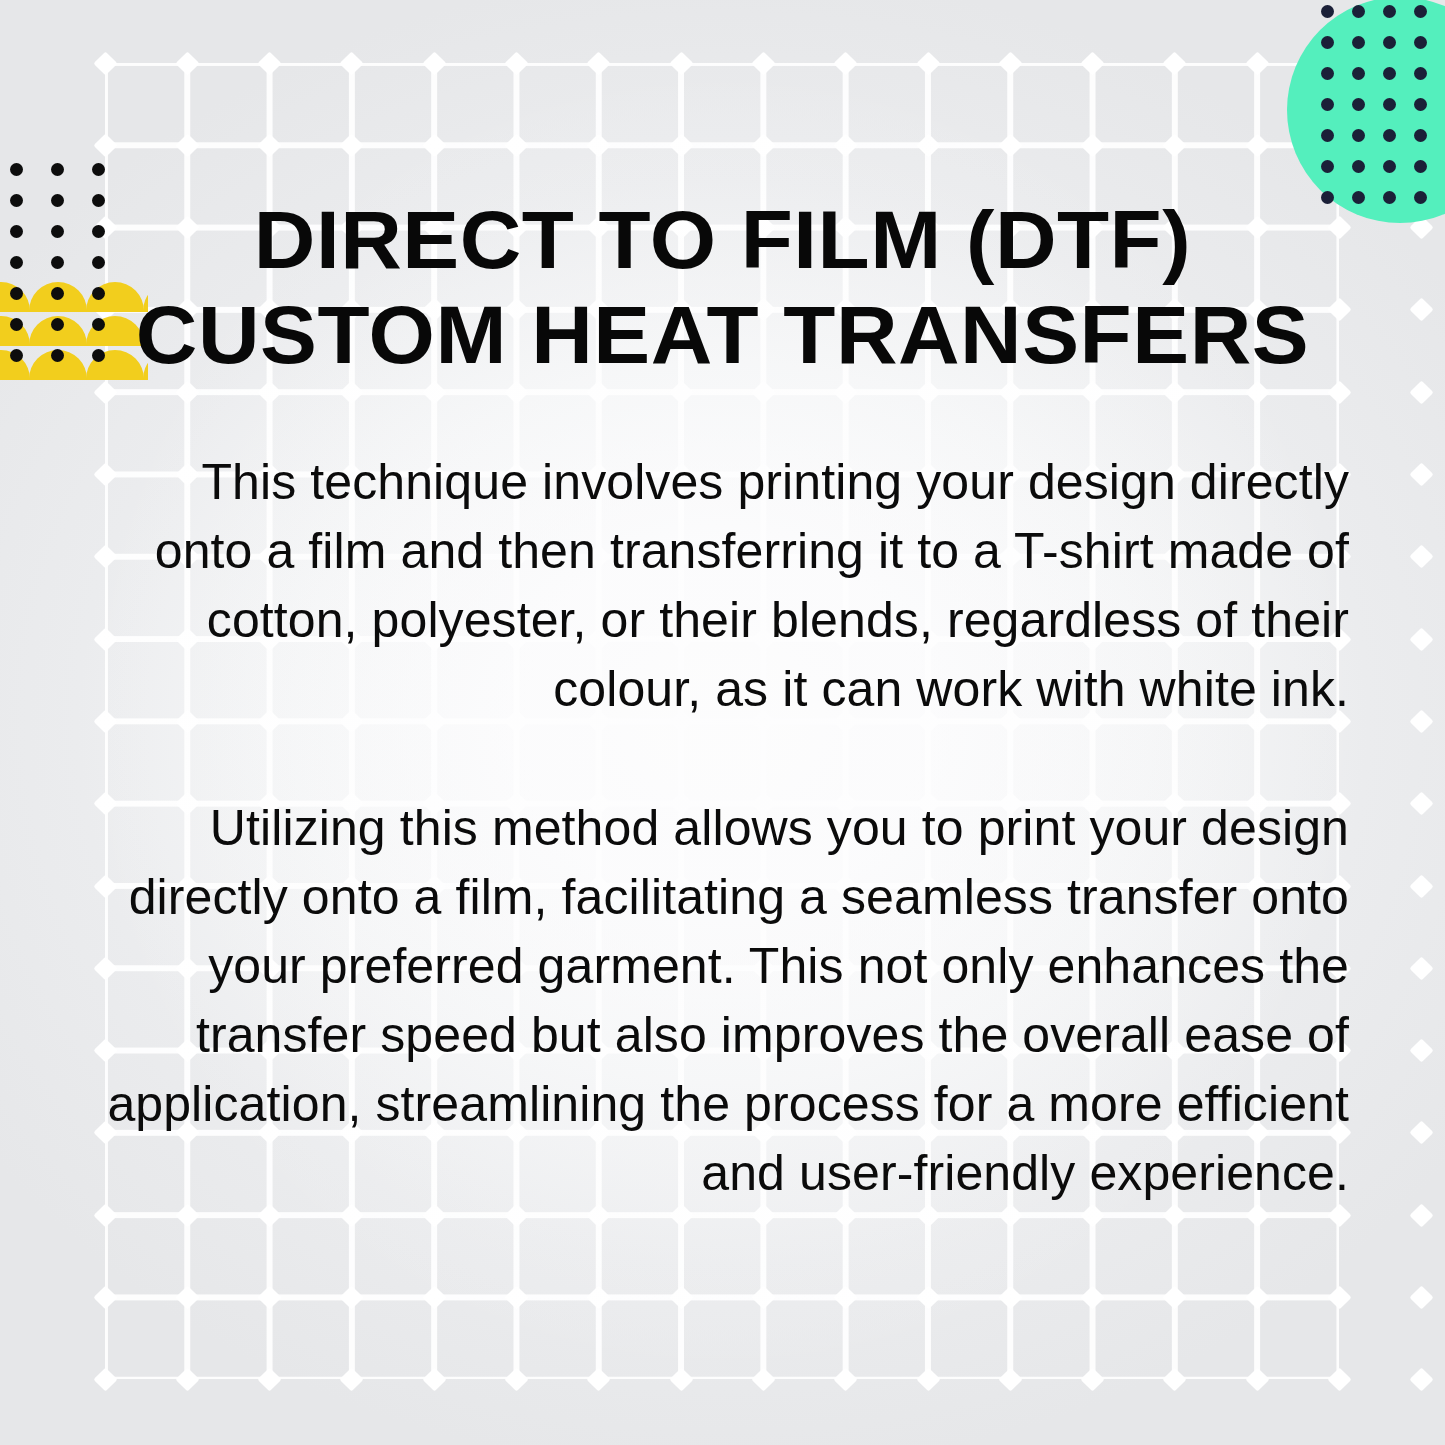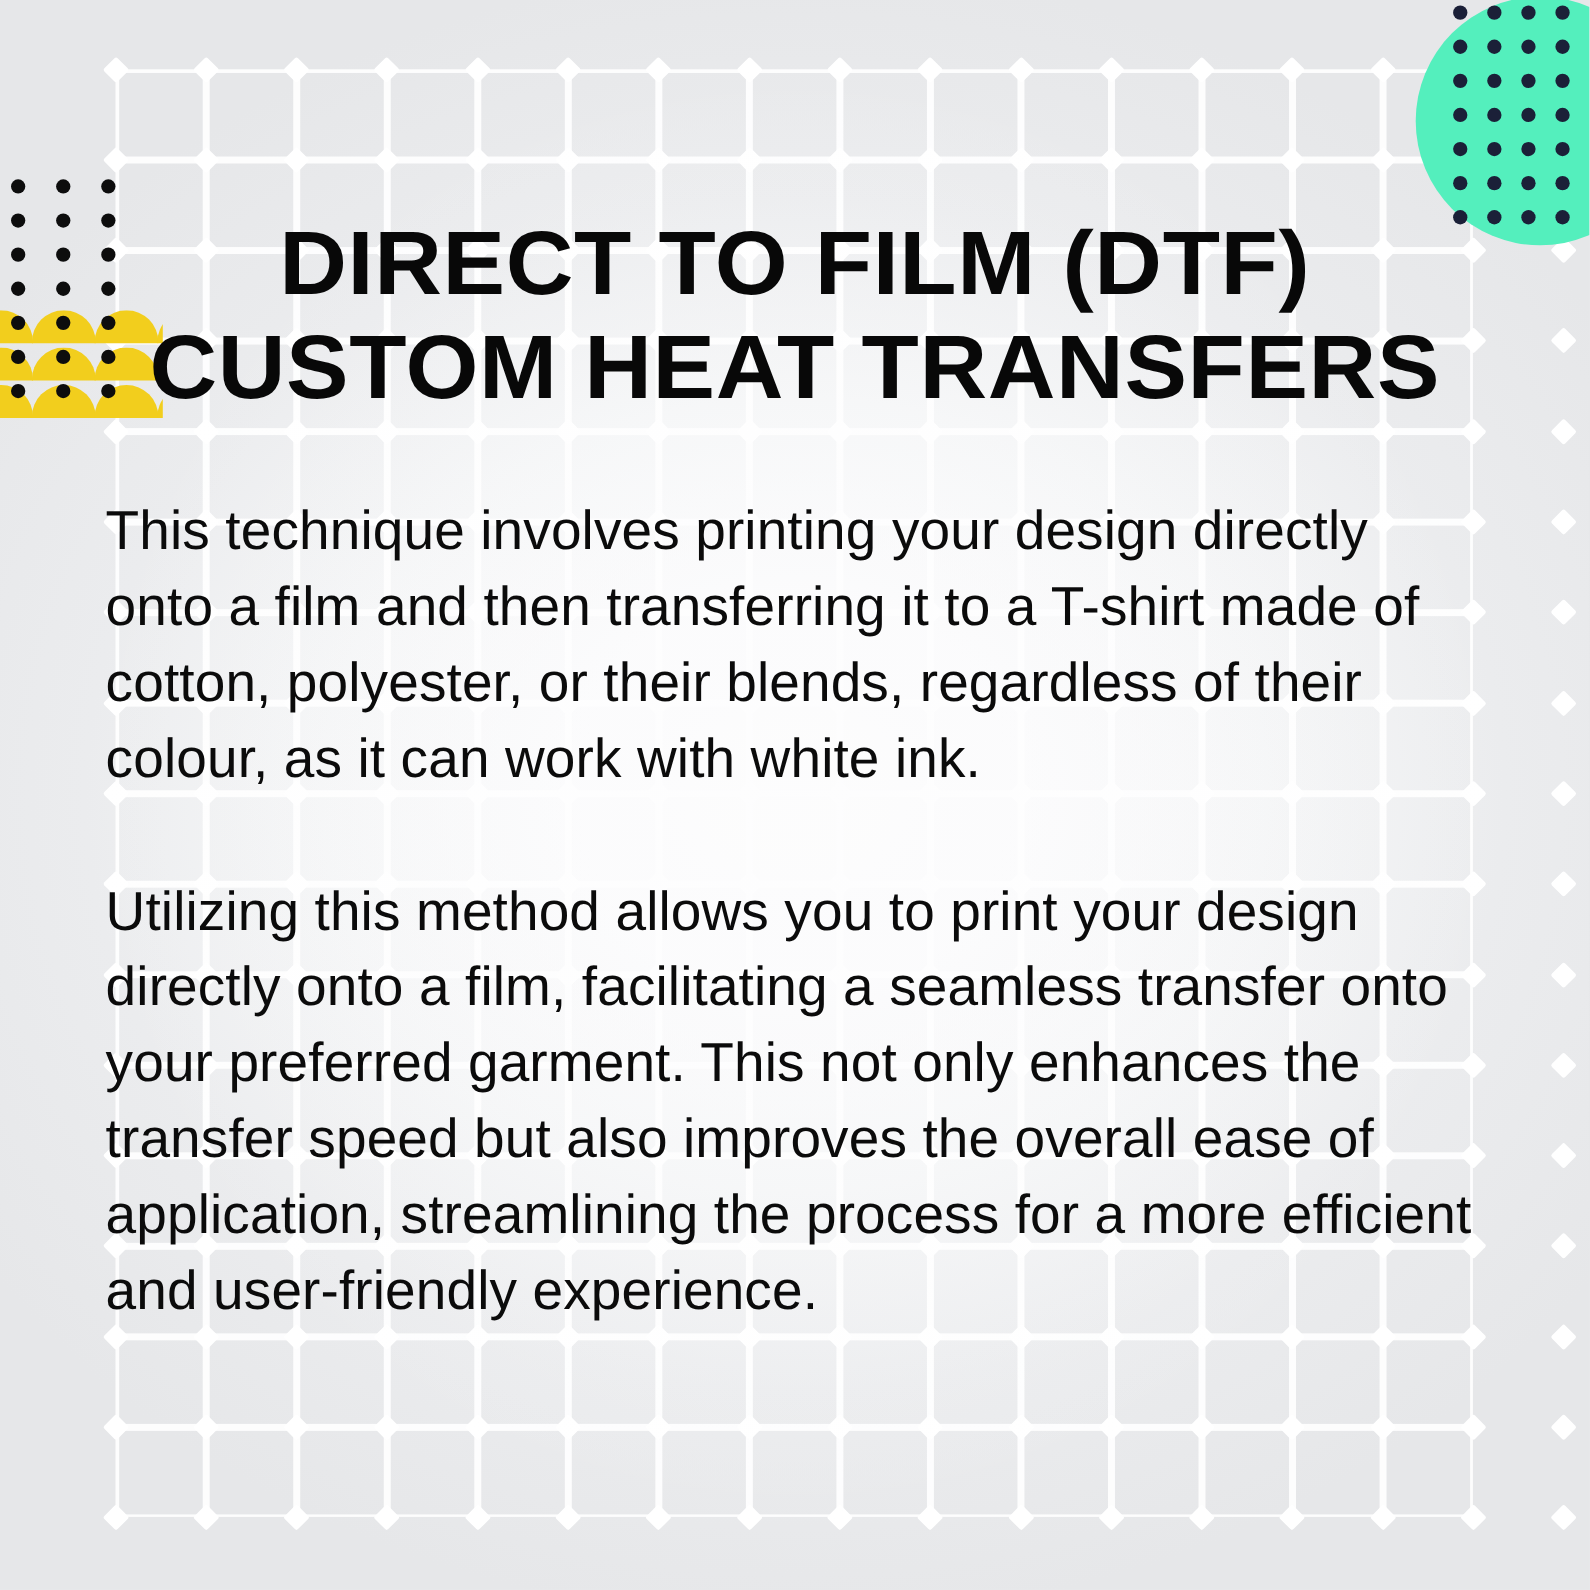--- a/index.html
+++ b/index.html
@@ -139,21 +139,21 @@
     white-space: nowrap;
     font-stretch: condensed;
   }
 
   
   .copy {
     position: absolute;
     left: 96px;
     top: 448px;
     width: 1253px;
-    text-align: left;
+    text-align: right;
     color: #0b0b0b;
   }
   .para {
     font-family: "Liberation Sans Narrow", "Liberation Sans", sans-serif;
     font-size: 50px;
     line-height: 69px;
     font-weight: 400;
     letter-spacing: 0.1px;
     margin: 0;
   }

